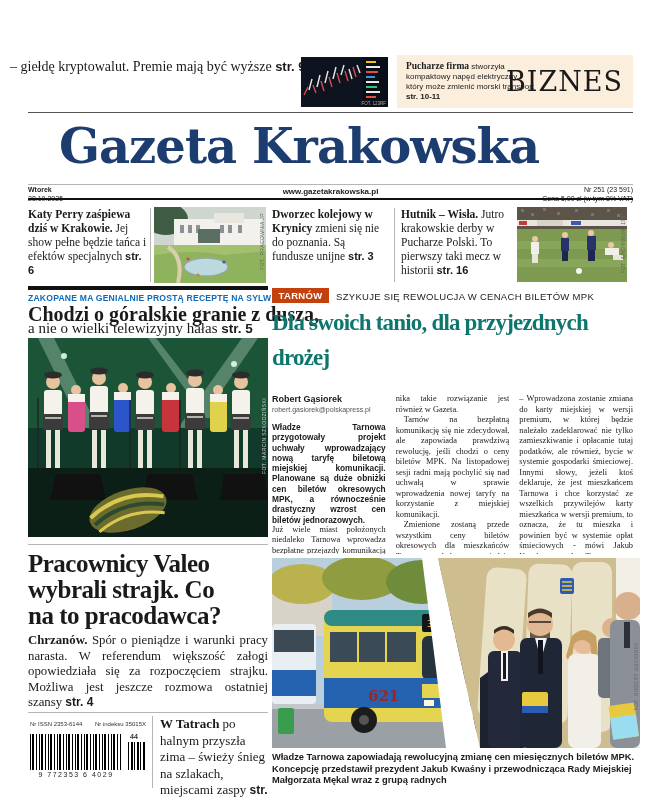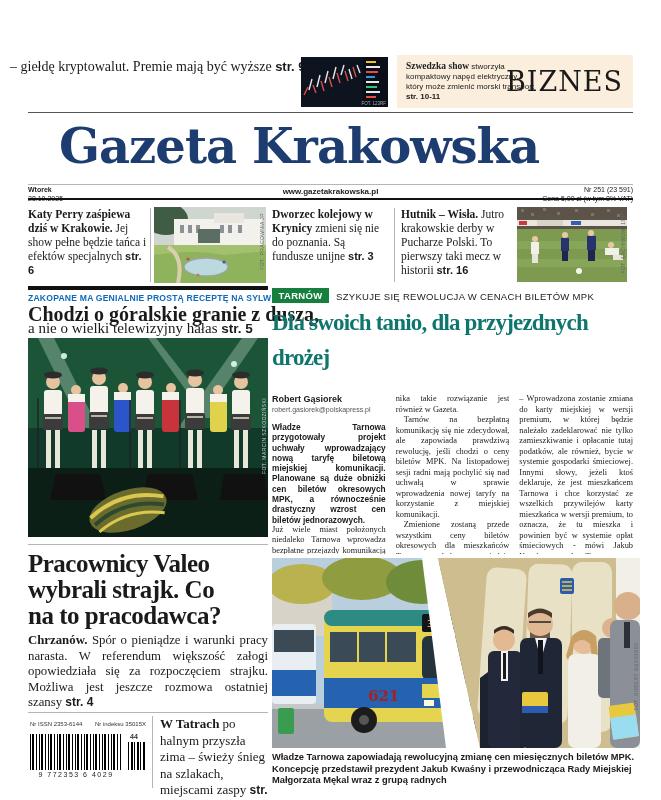--- a/index.html
+++ b/index.html
@@ -51,21 +51,21 @@
   #bc1{left:30px;top:734px;width:92px;height:36px;
        background:repeating-linear-gradient(90deg,#000 0 1px,#fff 1px 2px,#000 2px 4px,#fff 4px 6px,#000 6px 7px,#fff 7px 9px)}
   #bc2{left:128px;top:742px;width:18px;height:28px;
        background:repeating-linear-gradient(90deg,#000 0 1px,#fff 1px 3px,#000 3px 5px,#fff 5px 6px)}
   #bcd{left:30px;top:771px;width:92px;font-family:"Liberation Sans",sans-serif;font-size:7px;
        letter-spacing:1.5px;background:#fff;text-align:center}
   #tatry{left:160px;top:716px;width:108px;font-size:13px;line-height:16.5px}
   #tatry .pg{font-size:12px}
 
   
-  #kickBox{left:272px;top:288px;width:57px;height:15px;background:#15803d;color:#fff;
+  #kickBox{left:272px;top:288px;width:57px;height:15px;background:#c2410c;color:#fff;
            font-family:"Liberation Sans",sans-serif;font-weight:bold;font-size:9.5px;
            text-align:center;line-height:15px;letter-spacing:.3px}
   #kickTxt{left:336px;top:291px;font-family:"Liberation Sans",sans-serif;font-size:9.5px;
            color:#222;letter-spacing:.3px}
   #mainH{left:272px;top:305px;width:364px;font-size:23px;line-height:35px;font-weight:bold;
          letter-spacing:-.8px;color:#0f766e}
   #cols{left:272px;top:394px;width:361px;height:160px;display:flex;gap:10px;overflow:hidden}
   #cols .col{flex:1;overflow:hidden;font-size:8.4px;line-height:10.5px}
   #cols p{margin:0;text-align:justify}
   #cols p.ind{text-indent:8px}
@@ -113,21 +113,21 @@
         <rect x="65" y="24" width="13" height="2" fill="#e8e8e8"></rect>
           <rect x="65" y="29" width="11" height="2" fill="#2ecc71"></rect>
         <rect x="65" y="34" width="14" height="2" fill="#e8e8e8"></rect>
           <rect x="65" y="39" width="10" height="2" fill="#e74c3c"></rect>
       </g>
     </svg>
     <div id="chartCred">FOT. 123RF</div>
   </div>
 
   <div id="cream" class="abs">
-    <div id="bizText"><span class="b">Szwedzka show</span><span> stworzyła kompaktowy napęd elektryczny, który może zmienić morski transport </span><span class="pg" style="font-size:8px">str. 10-11</span></div>
+    <div id="bizText"><span class="b">Pucharze firma</span><span> stworzyła kompaktowy napęd elektryczny, który może zmienić morski transport </span><span class="pg" style="font-size:8px">str. 10-11</span></div>
     <div id="bizLogo">BIZNES</div>
   </div>
 
   <div class="abs hair" style="left:28px;top:112px;width:605px;height:1px;background:#555"></div>
 
   <div id="mast" class="abs nw">Gazeta Krakowska</div>
 
   <div class="abs hair" style="left:28px;top:184px;width:605px;height:1px"></div>
   <div class="abs inf" style="left:28px;top:186px">
     <div class="b">Wtorek</div>

